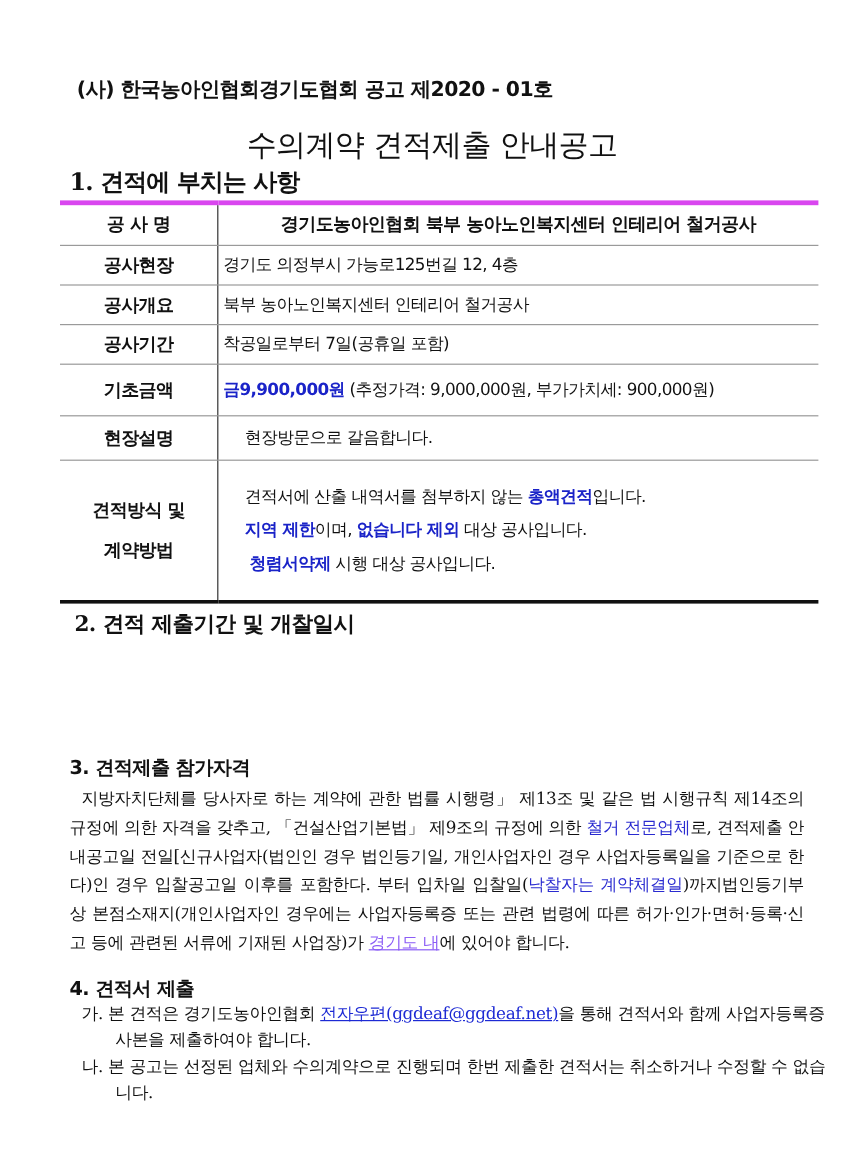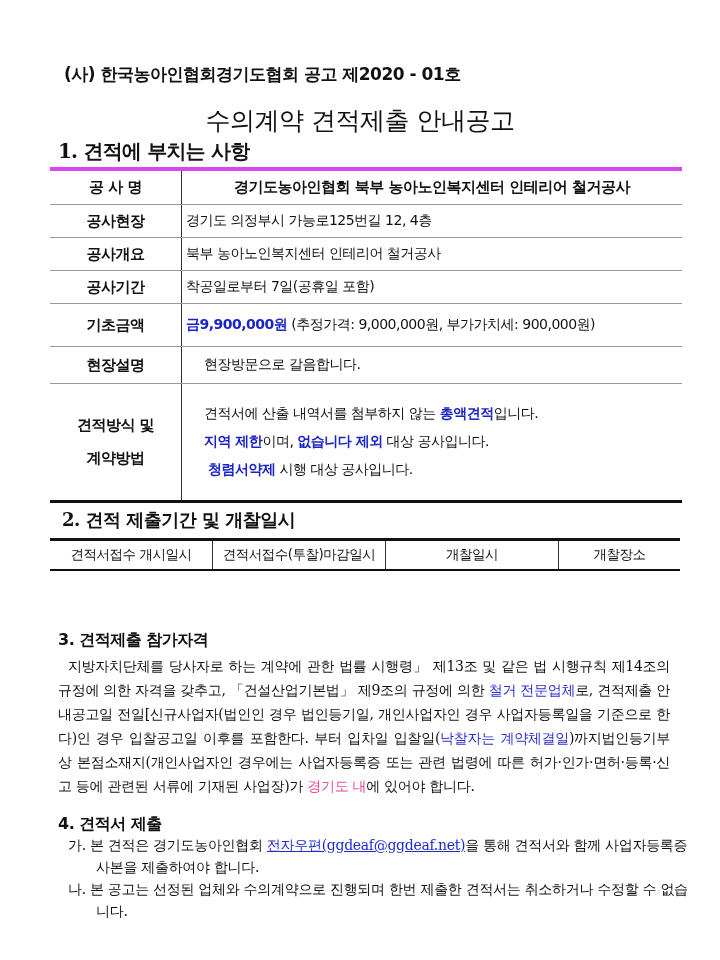--- a/index.html
+++ b/index.html
@@ -59,21 +59,21 @@
       position: absolute; left: 58px; top: 630px;
       font-size: 16px; font-weight: bold; letter-spacing: -0.5px;
     }
     .sec3-body {
       position: absolute; left: 58px; top: 654px; width: 612px;
       font-family: "DejaVu Serif", "Liberation Serif", serif;
       font-size: 14px; line-height: 24px; letter-spacing: -0.3px;
       text-align: justify;
     }
     .sec3-body .hl { color: #2a2bd0; }
-    .sec3-body a { color: #ec4899; }
+    .sec3-body a { color: #8b5cf6; text-decoration: underline; }
 
     .sec4-title {
       position: absolute; left: 58px; top: 814px;
       font-size: 16px; font-weight: bold; letter-spacing: -0.5px;
     }
     .sec4-body {
       position: absolute; left: 58px; top: 834px; width: 630px;
       font-family: "DejaVu Serif", "Liberation Serif", serif;
       font-size: 14px; line-height: 22px; letter-spacing: -0.3px;
     }
@@ -123,26 +123,20 @@
       <div class="method-line"><span class="blue">지역 제한</span><span>이며, </span><span class="blue">없습니다 제외</span><span> 대상 공사입니다.</span></div>
       <div class="method-line indent"><span class="blue">청렴서약제</span><span> 시행 대상 공사입니다.</span></div>
     </td>
   </tr>
 </tbody>
   </table>
 
 <div class="sec2-title">2. 견적 제출기간 및 개찰일시</div>
 <table class="t2">
   <tbody>
-      <tr>
-    <th style="width:160px">견적서접수 개시일시</th>
-    <th style="width:170px">견적서접수(투찰)마감일시</th>
-    <th style="width:170px">개찰일시</th>
-    <th>개찰장소</th>
-  </tr>
 </tbody>
   </table>
 
 <div class="sec3-title">3. 견적제출 참가자격</div>
 <div class="sec3-body"><span style="white-space:pre-wrap">  지방자치단체를 당사자로 하는 계약에 관한 법률 시행령」 제13조 및 같은 법 시행규칙 제14조의 규정에 의한 자격을 갖추고, 「건설산업기본법」 제9조의 규정에 의한 </span><span class="hl">철거 전문업체</span><span>로, 견적제출 안내공고일 전일[신규사업자(법인인 경우 법인등기일, 개인사업자인 경우 사업자등록일을 기준으로 한다)인 경우 입찰공고일 이후를 포함한다. 부터 입차일 입찰일(</span><span class="hl">낙찰자는 계약체결일</span><span>)까지법인등기부상 본점소재지(개인사업자인 경우에는 사업자등록증 또는 관련 법령에 따른 허가·인가·면허·등록·신고 등에 관련된 서류에 기재된 사업장)가 </span><a>경기도 내</a><span>에 있어야 합니다.</span></div>
 
 <div class="sec4-title">4. 견적서 제출</div>
 <div class="sec4-body">
   <p class="sec4-item"><span>가. 본 견적은 경기도농아인협회 </span><a>전자우편(ggdeaf@ggdeaf.net)</a><span>을 통해 견적서와 함께 사업자등록증 사본을 제출하여야 합니다.</span></p>
   <p class="sec4-item">나. 본 공고는 선정된 업체와 수의계약으로 진행되며 한번 제출한 견적서는 취소하거나 수정할 수 없습니다.</p>

